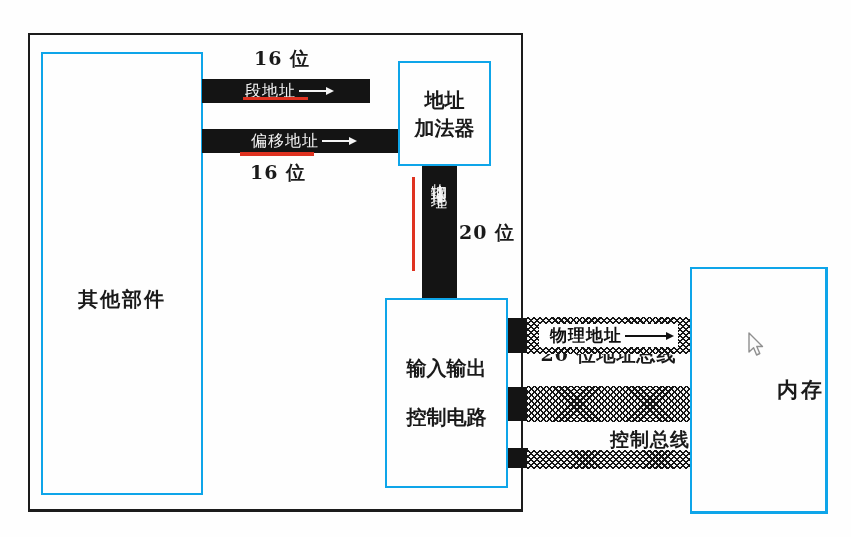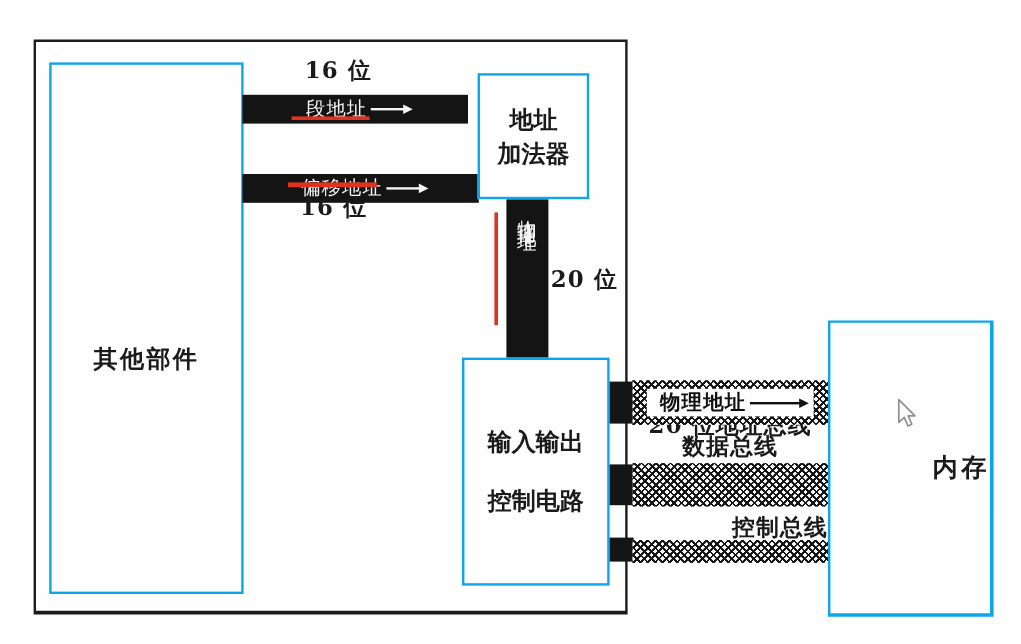--- a/index.html
+++ b/index.html
@@ -27,22 +27,22 @@
 
   .adder-box   { left:398px; top:61px;  width:93px;  height:105px; font-size:20px; font-weight:600; line-height:28px; }
   .io-box      { left:385px; top:298px; width:123px; height:190px; font-size:20px; font-weight:600; line-height:29px;gap:20px; }
   .memory-box  { left:690px; top:267px; width:138px; height:247px; border-width:2px 3px 3px 2px; font-size:21px; font-weight:600; letter-spacing:3px;align-items:flex-end; }
 
   .blackbus {
     position:absolute; background:#141414; color:#f5f5f5;
     display:flex; align-items:center; justify-content:center;
     font-size:16px; letter-spacing:1px;
   }
-  .seg-bus    { left:202px; top:79px;  width:188px; height:24px; }
-  .off-bus    { left:202px; top:129px; width:197px; height:24px;margin-top:16px; }
+  .seg-bus    { left:202px; top:79px;  width:168px; height:24px; }
+  .off-bus    { left:202px; top:129px; width:197px; height:24px; }
 
   .v-bus {
     left:422px; top:166px; width:35px; height:133px;
     flex-direction:column; justify-content:flex-start; padding-top:5px;
   }
   .v-text {
     writing-mode:vertical-rl; text-orientation:upright;
     font-size:16px; letter-spacing:3px; line-height:35px;
   }
 
@@ -149,21 +149,20 @@
   <div class="flabel" style="left:527px; top:298px; width:163px;margin-top:44px;">20 位地址总线</div>
 
   <div class="stub stub-addr"></div>
   <div class="hatch addr-hatch">
     <div class="addr-inner">
       <span>物理地址</span>
       <span class="harrow aw-45"></span>
     </div>
   </div>
 
-  <div class="flabel" style="left:527px; top:359px; width:163px;">数据总线</div>
   <div class="stub stub-data"></div>
   <div class="hatch data-hatch"></div>
 
   <div class="flabel" style="left:527px; top:427px; width:163px;text-align:right;">控制总线</div>
   <div class="stub stub-ctrl"></div>
   <div class="hatch ctrl-hatch"></div>
 
   <div class="cursor">
     <svg width="19" height="30" viewBox="0 0 19 30">
       <path d="M4 2 L4 21 L8.6 16.8 L11.6 24 L14.8 22.5 L11.8 15.5 L17.5 15.5 Z" fill="#fbfbfb" stroke="#8f8f8f" stroke-width="1.4" stroke-linejoin="round"></path>

